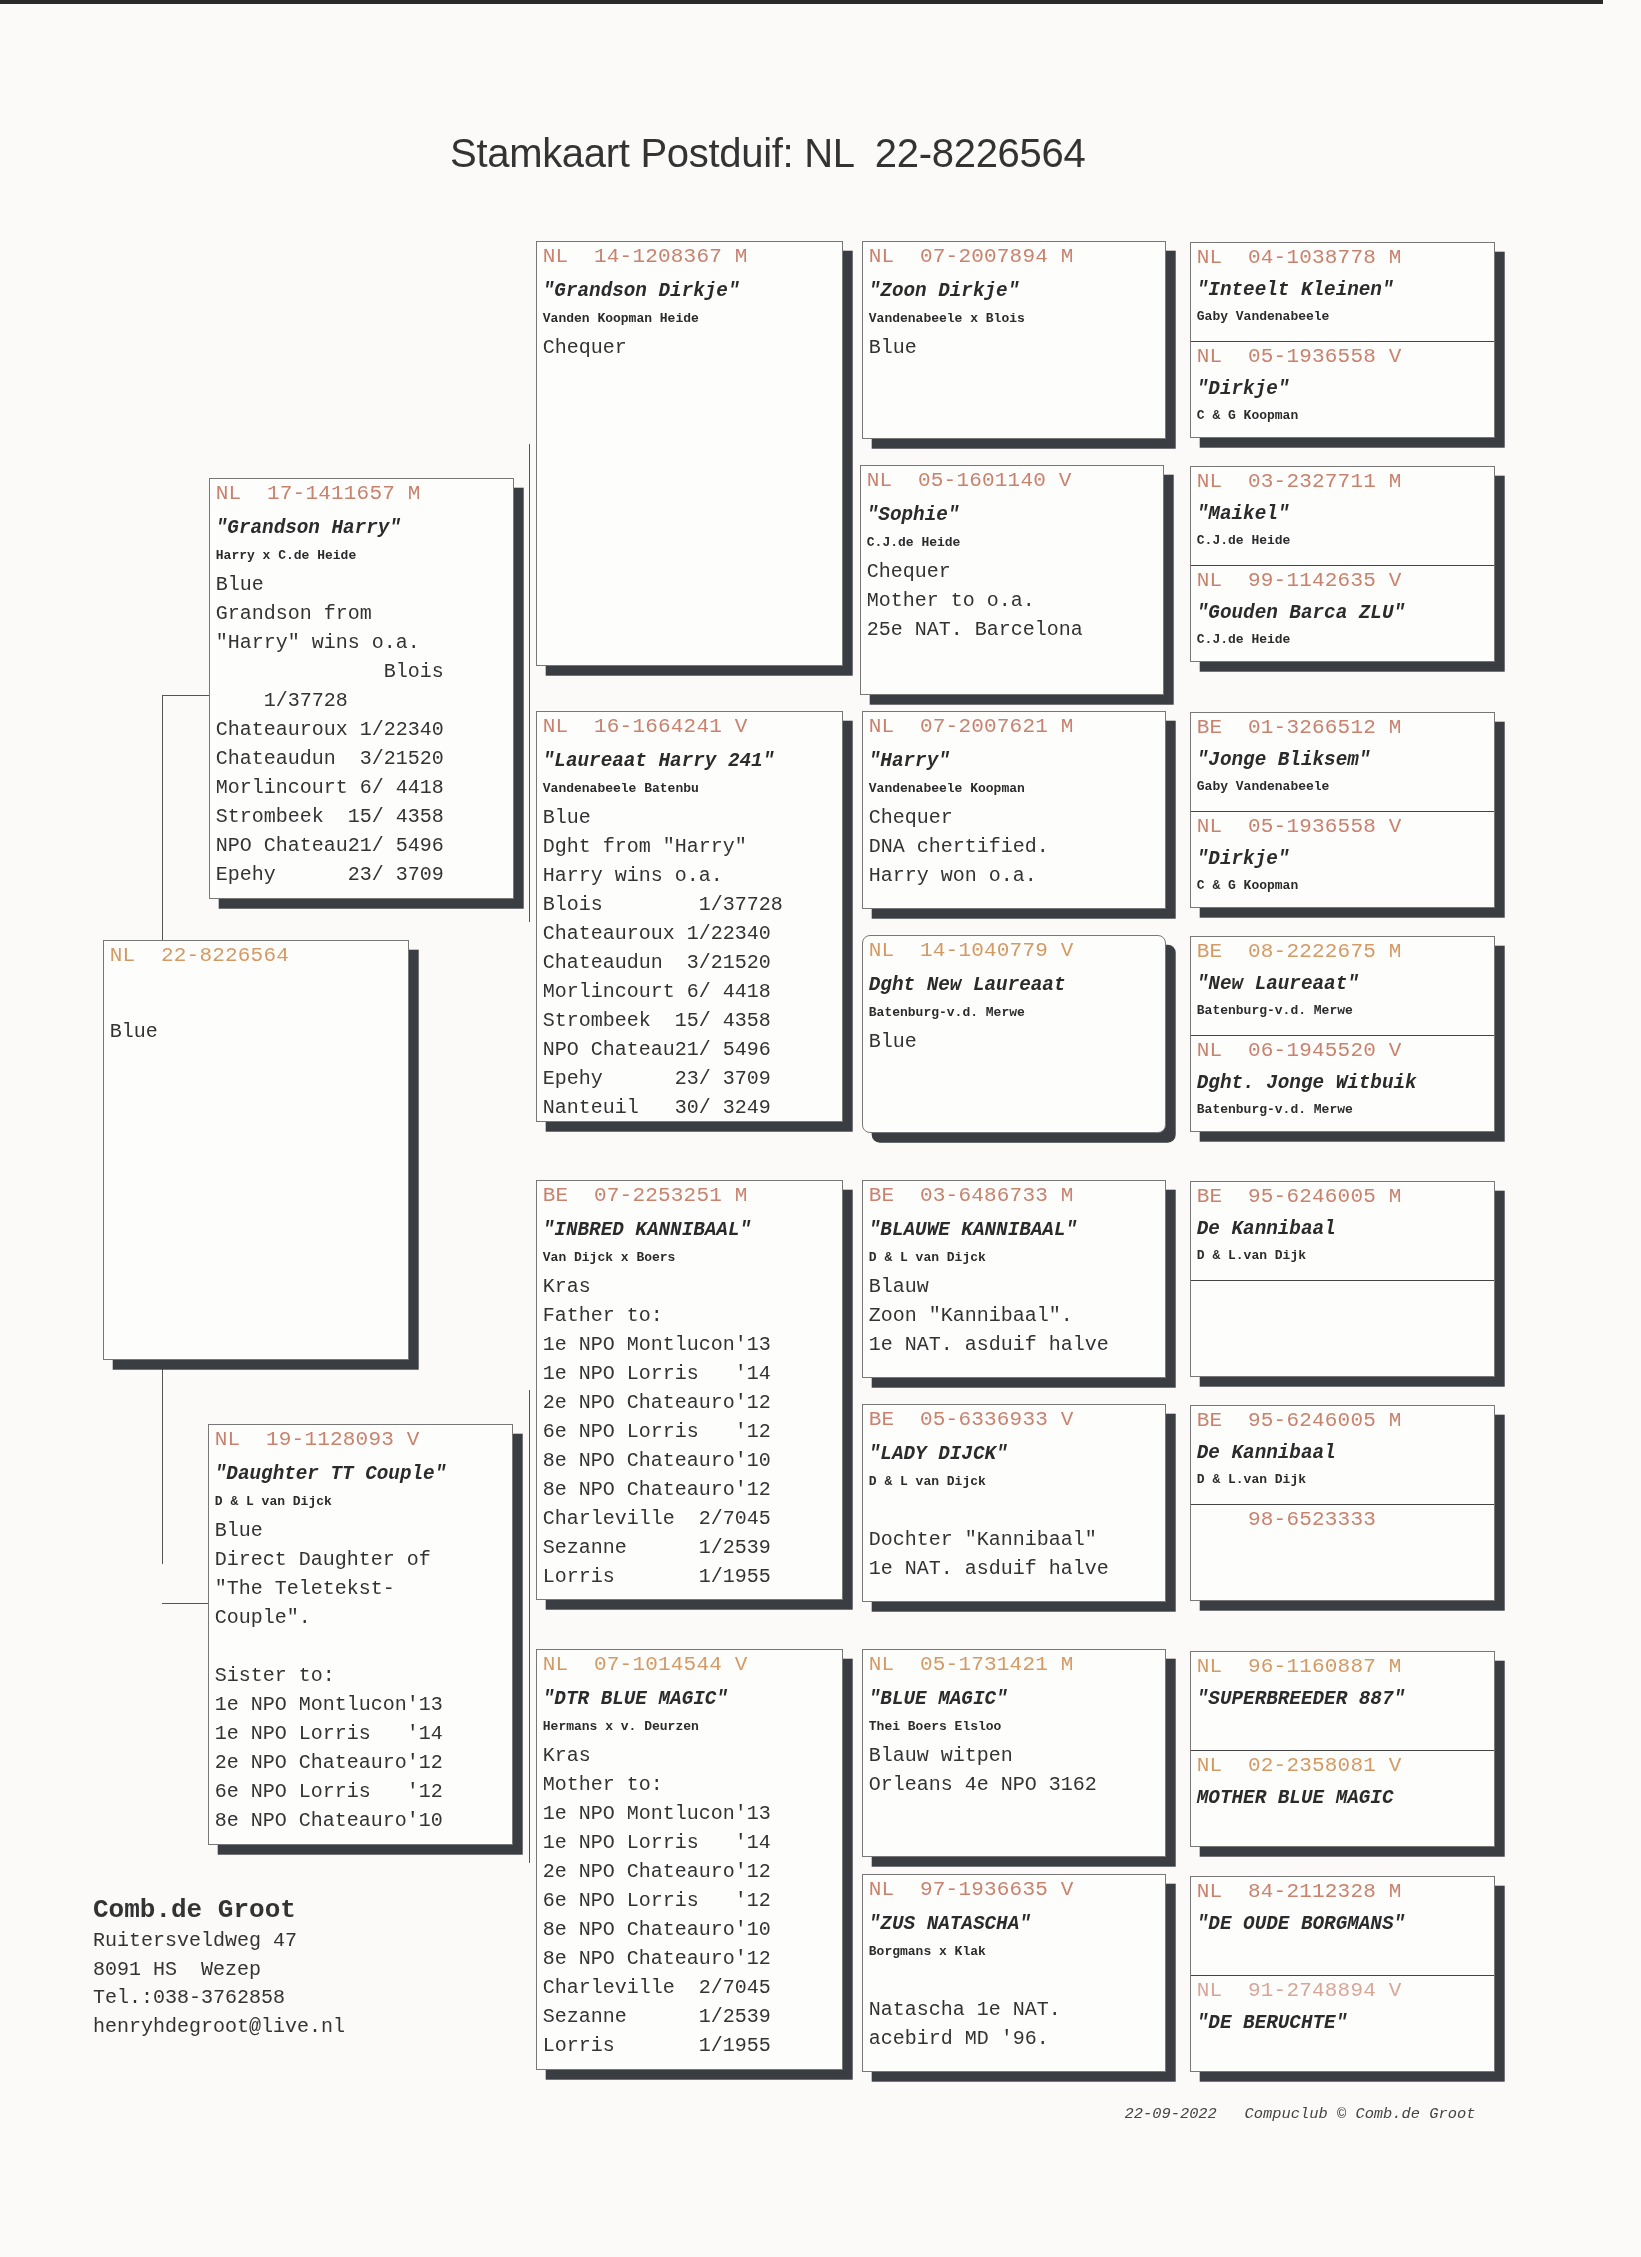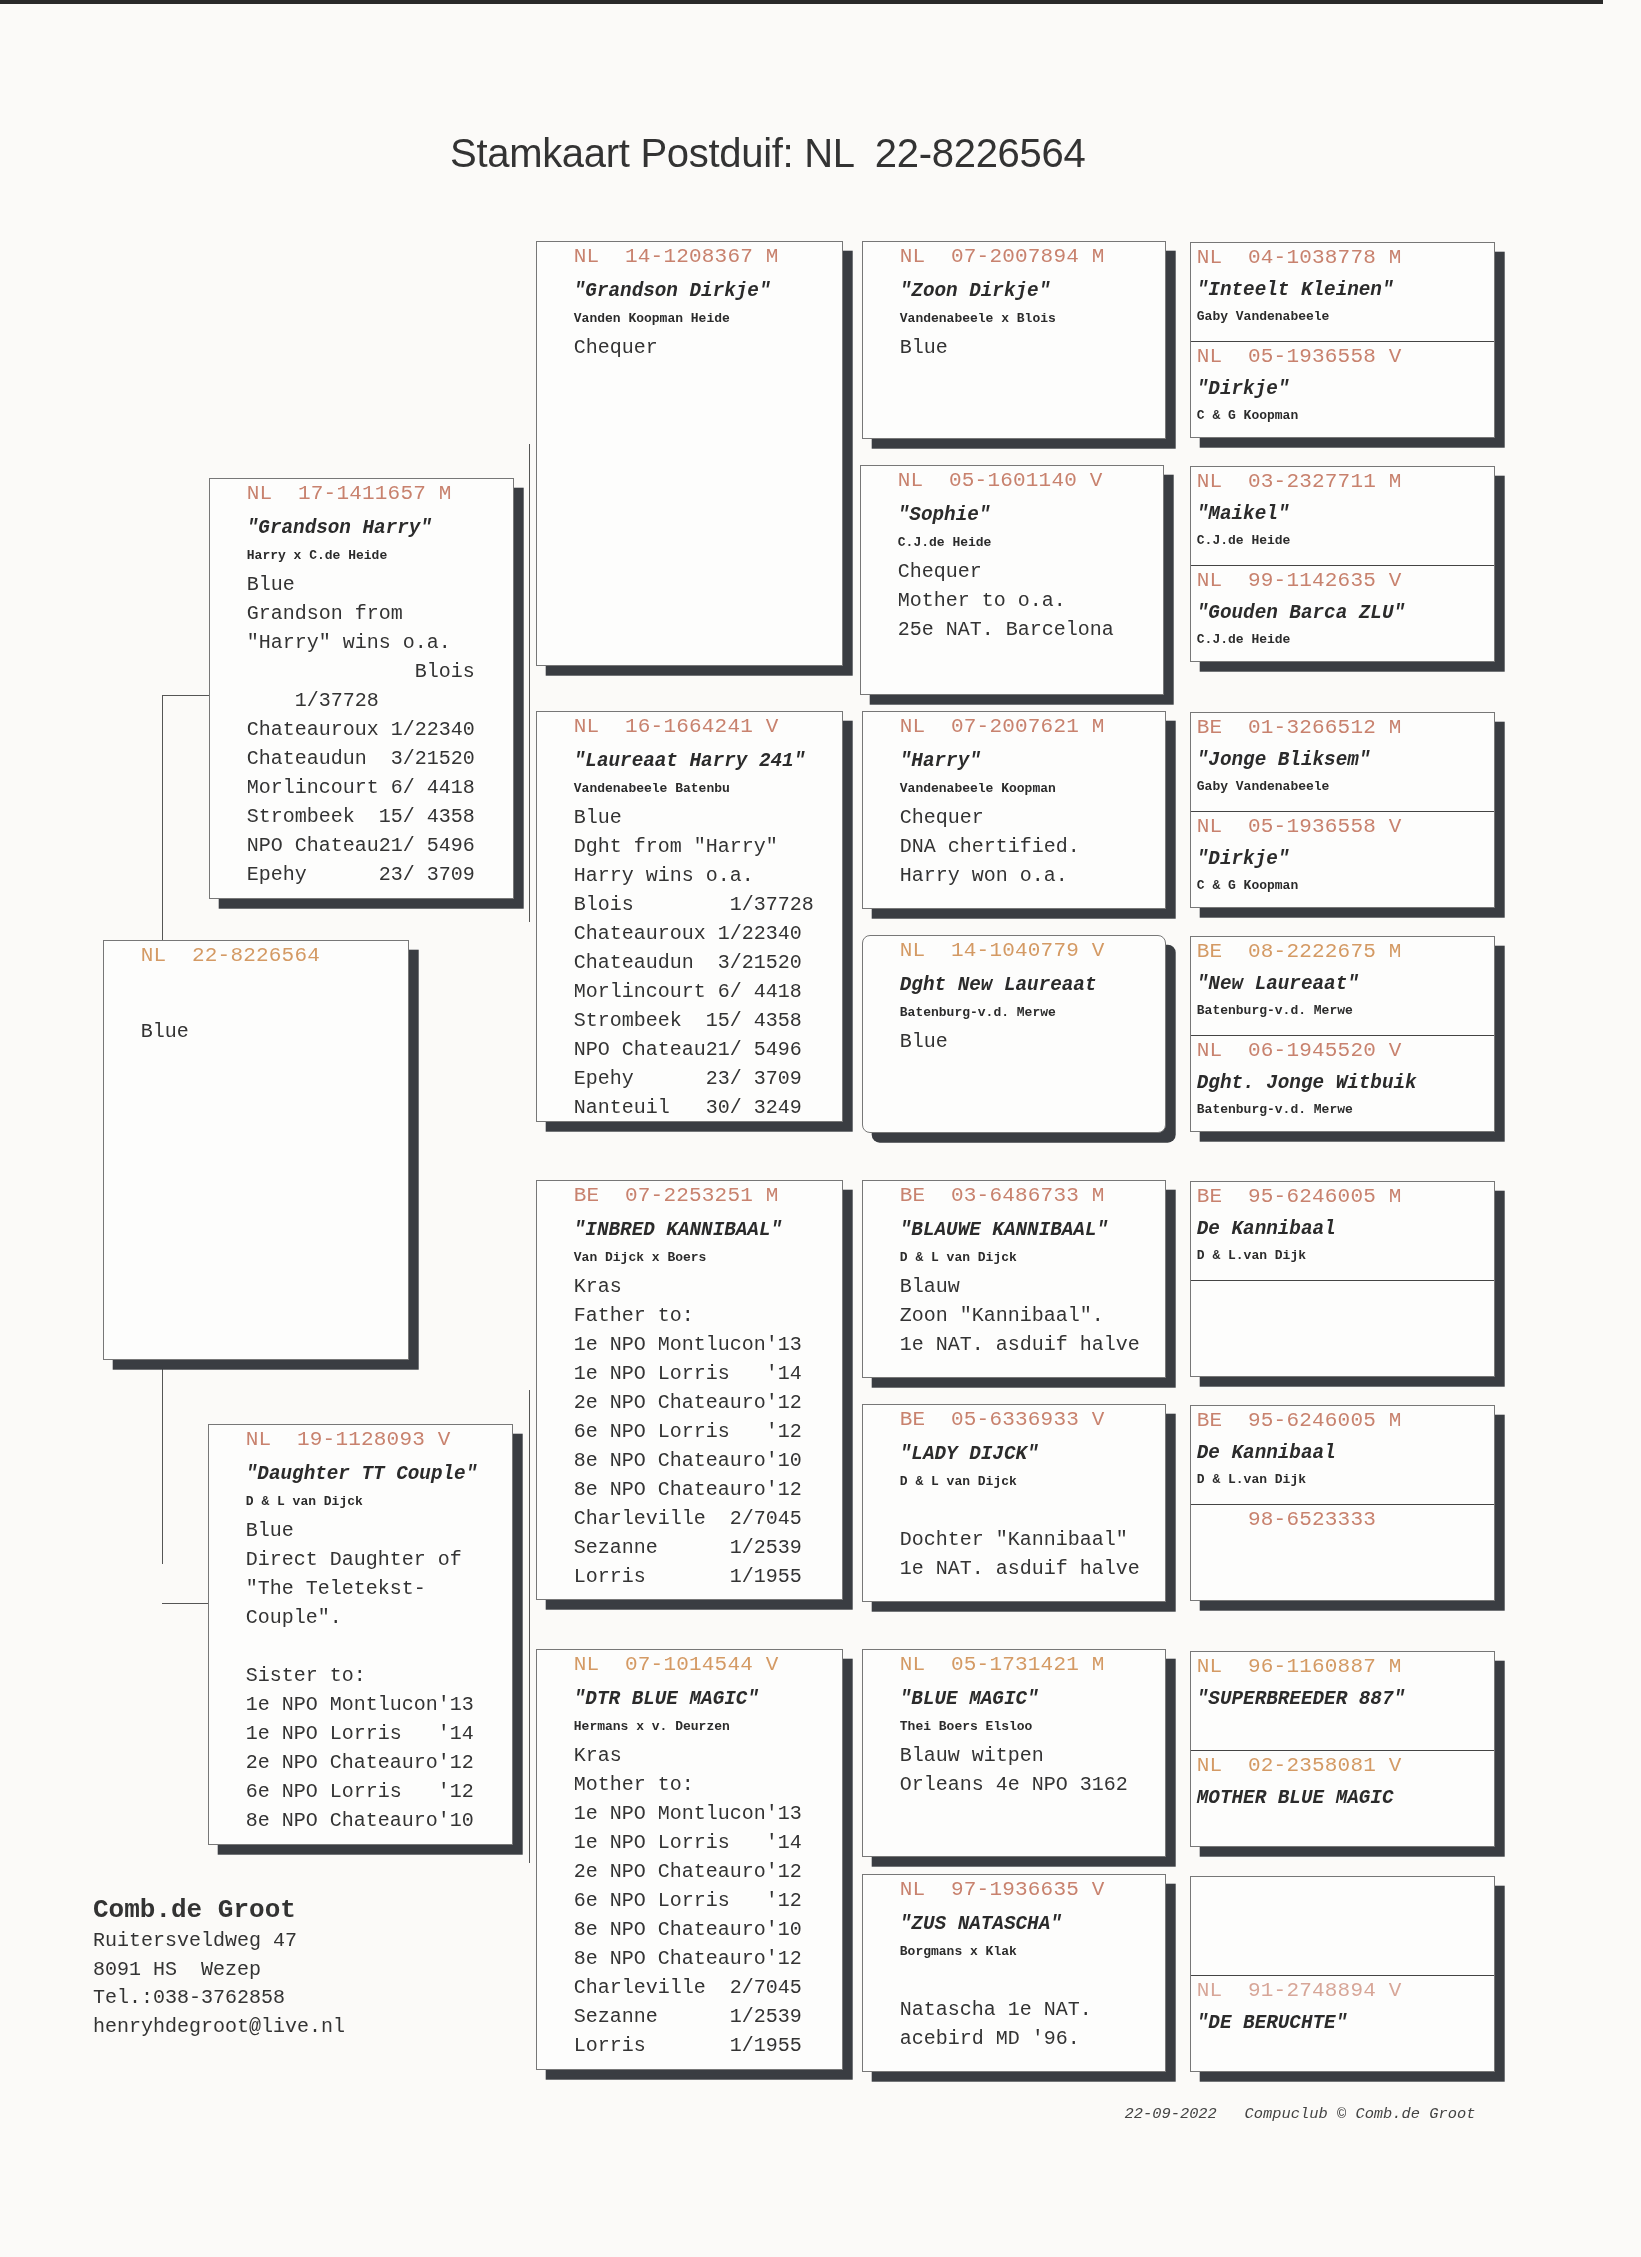--- a/index.html
+++ b/index.html
@@ -10,21 +10,21 @@
     color:#222;
   }
   .topbar { position:absolute; left:0; top:0; width:1603px; height:3.9px; background:#2a2a2a; }
   .title {
     position:absolute; left:450px; top:131px;
     font-family:"Liberation Sans", "DejaVu Sans", sans-serif;
     font-size:40px; color:#333; letter-spacing:-0.3px; white-space:pre;
   }
   .box {
     position:absolute; background:#fdfdfc; border:1px solid #777;
-    box-shadow:9.7px 9.7px 0 #3a3d42; box-sizing:border-box;padding-left:31px;
+    box-shadow:9.7px 9.7px 0 #3a3d42; box-sizing:border-box;
   }
   .half { position:absolute; left:0; right:0; box-sizing:border-box; }
   .half.bottom { border-top:1px solid #444; }
   .ring {
     color:#c8826e; font-size:21px; white-space:pre; line-height:27px;
     padding-left:5.8px; padding-top:1px; letter-spacing:0.2px;
   }
   .ring.orange { color:#d49a64; }
   .name {
     font-style:italic; font-weight:bold; font-size:19.3px; white-space:pre;
@@ -300,20 +300,25 @@
     <div class="owner"></div>
   </div>
   <div class="half bottom" style="top:98px; height:98px;">
     <div class="ring orange">NL  02-2358081 V</div>
     <div class="name" style="margin-top:4.8px;">MOTHER BLUE MAGIC</div>
     <div class="owner"></div>
   </div>
 </div>
 
 <div class="box" style="left:1190px; top:1876px; width:305px; height:196px;">
+  <div class="half" style="top:0; height:98px;">
+    <div class="ring">NL  84-2112328 M</div>
+    <div class="name" style="margin-top:4.8px;">"DE OUDE BORGMANS"</div>
+    <div class="owner"></div>
+  </div>
   <div class="half bottom" style="top:98px; height:98px;">
     <div class="ring" style="opacity:0.7;">NL  91-2748894 V</div>
     <div class="name" style="margin-top:4.8px;">"DE BERUCHTE"</div>
     <div class="owner"></div>
   </div>
 </div>
 
 <div class="contact">
   <div class="org">Comb.de Groot</div>
   <div class="cl">Ruitersveldweg 47</div>

